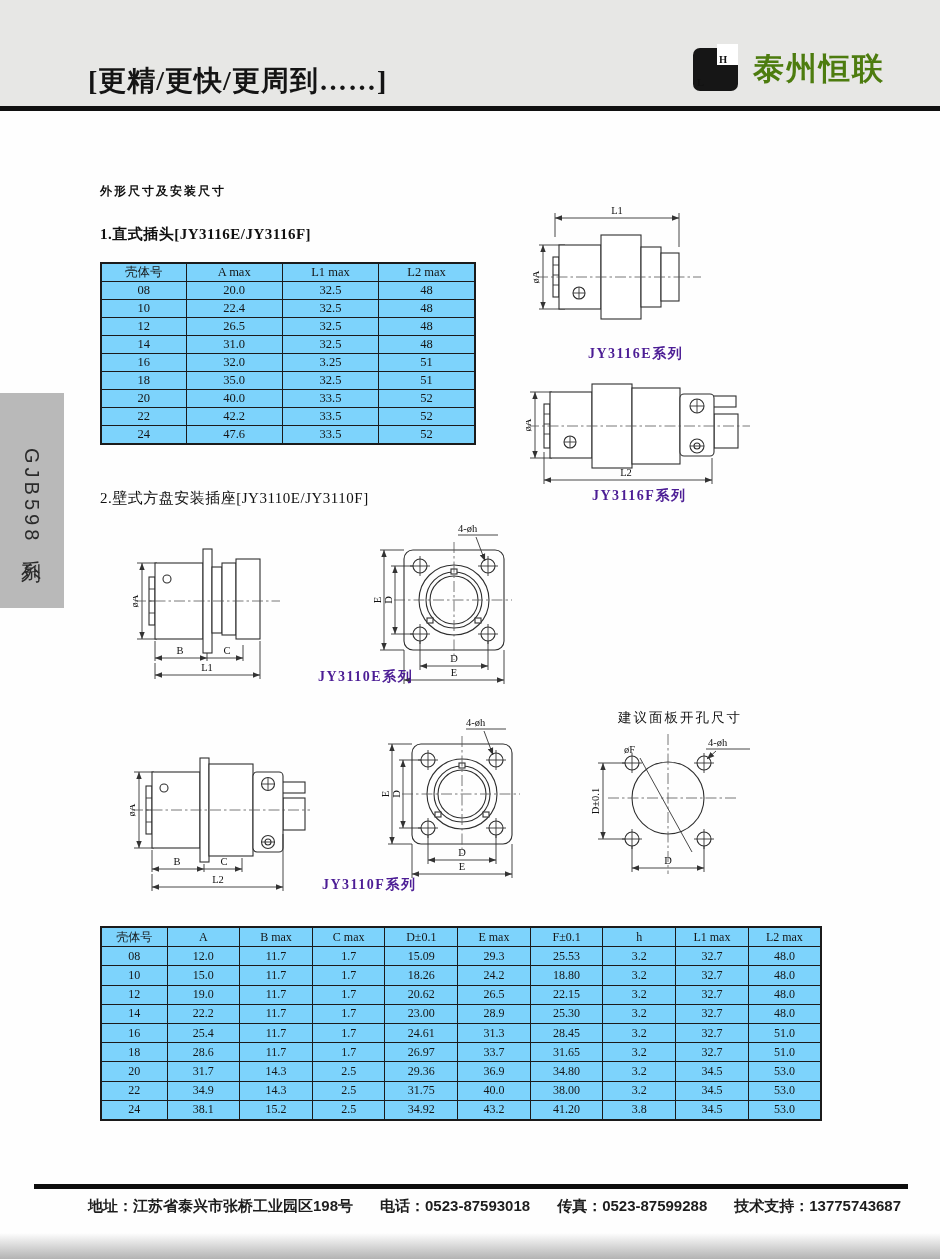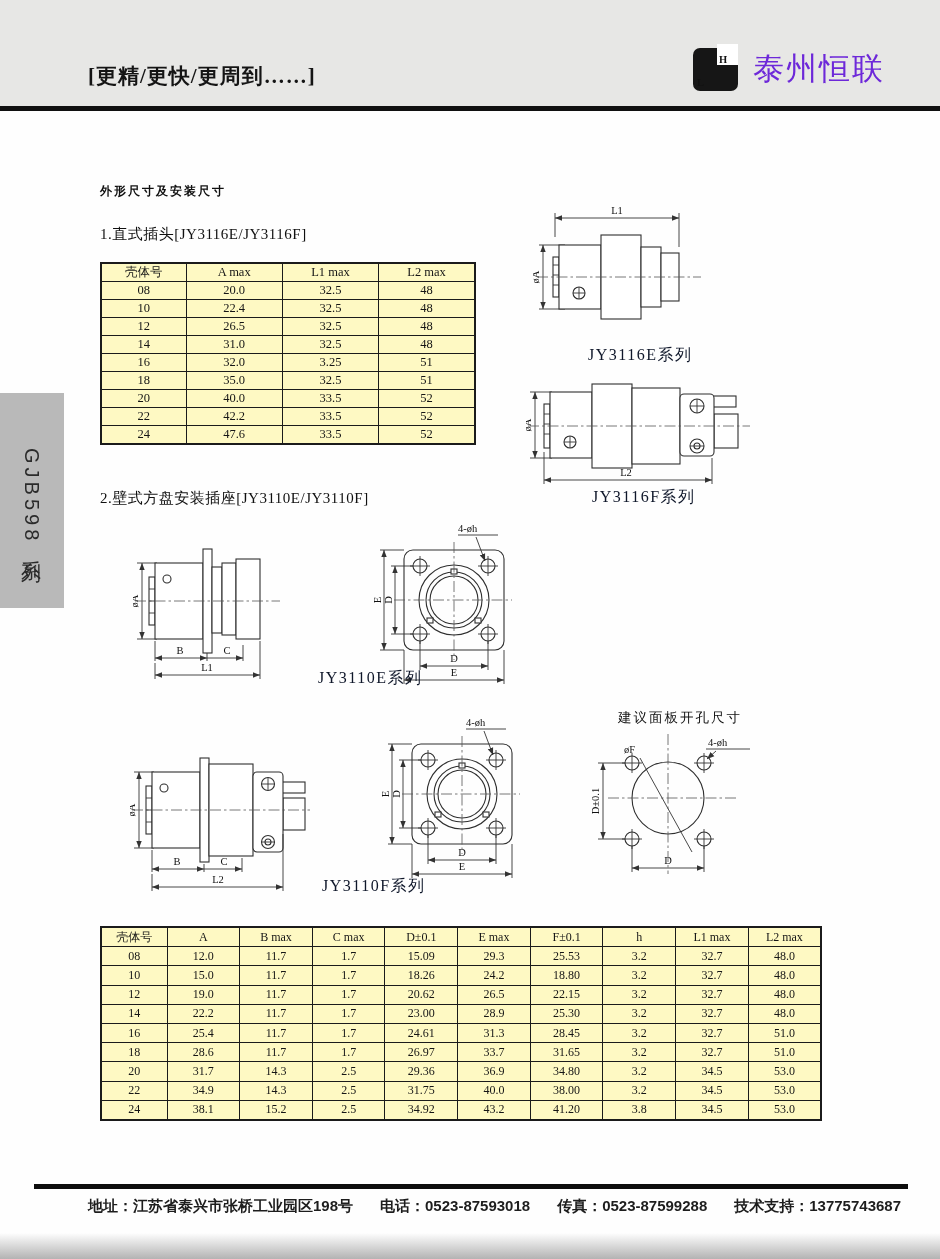--- a/index.html
+++ b/index.html
@@ -1,43 +1,43 @@
 <!DOCTYPE html>
 <html><head>
 <meta charset="utf-8">
 <style>
   html,body{margin:0;padding:0;background:#ffffff;}
   .page{position:relative;width:940px;height:1259px;background:#fefefe;overflow:hidden;
         font-family:"Liberation Serif",serif;color:#151515;}
   
   .top-band{position:absolute;left:0;top:0;width:940px;height:106px;background:#e7e7e5;}
   .top-rule{position:absolute;left:0;top:106px;width:940px;height:5px;background:#101010;}
-  .slogan{position:absolute;left:88px;top:62px;font-size:21px;font-weight:bold;letter-spacing:1px;color:#141414;}
+  .slogan{position:absolute;left:88px;top:62px;font-size:28px;font-weight:bold;letter-spacing:1px;color:#141414;}
   .logo{position:absolute;left:692px;top:44px;display:flex;align-items:center;gap:9px;}
-  .logo-name{font-size:31px;font-weight:normal;color:#6d28d9;letter-spacing:2px;font-family:"Liberation Sans",sans-serif;}
+  .logo-name{font-size:31px;font-weight:bold;color:#4d7c0f;letter-spacing:2px;font-family:"Liberation Sans",sans-serif;}
   
   .side-tab{position:absolute;left:0;top:393px;width:64px;height:215px;background:#b9b9b9;
             display:flex;align-items:center;justify-content:center;}
   .side-tab span{writing-mode:vertical-rl;font-size:20px;letter-spacing:4px;color:#2b2b2b;
                  font-family:"Liberation Sans",sans-serif;}
   
   .page-title{position:absolute;left:100px;top:183px;font-size:12px;font-weight:bold;letter-spacing:2px;
               font-family:"Liberation Sans",sans-serif;color:#101010;}
   .sec-heading{position:absolute;font-size:15px;color:#101010;letter-spacing:0.5px;}
-  #sec1{left:100px;top:225px;} #sec2{left:100px;top:489px;text-align:center;}
+  #sec1{left:100px;top:225px;font-weight:bold;} #sec2{left:100px;top:489px;text-align:center;}
   
-  table.tbl{border-collapse:collapse;table-layout:fixed;background:#fef9c3;border:2px solid #1b1b1b;}
+  table.tbl{border-collapse:collapse;table-layout:fixed;background:#7dd3fc;border:2px solid #1b1b1b;}
   .tbl th,.tbl td{border:1px solid #1b1b1b;text-align:center;font-weight:normal;padding:0;
                   overflow:hidden;white-space:nowrap;}
   #table1{position:absolute;left:100px;top:262px;width:376px;font-size:12.5px;}
   #table1 th,#table1 td{height:17px;}
   #table2{position:absolute;left:100px;top:926px;width:722px;font-size:12px;}
   #table2 th,#table2 td{height:18.2px;}
   
-  .cap{position:absolute;font-size:16px;letter-spacing:1.5px;color:#0f172a;font-weight:400;}
+  .cap{position:absolute;font-size:14px;letter-spacing:1.5px;color:#4c1d95;font-weight:700;}
   
   .drw{position:absolute;}
   .ol{stroke:#2f2f2f;stroke-width:1.1;fill:#ffffff;}
   .nf{stroke:#2f2f2f;stroke-width:1.1;fill:none;}
   .dl{stroke:#333333;stroke-width:0.9;fill:none;}
   .cl{stroke:#555555;stroke-width:0.8;fill:none;stroke-dasharray:11 3 2.5 3;}
   svg text{font-family:"Liberation Serif",serif;font-size:10.5px;fill:#111;}
   svg text.dt{text-anchor:middle;}
   svg text.ttl{font-size:13.5px;letter-spacing:2px;}
   

